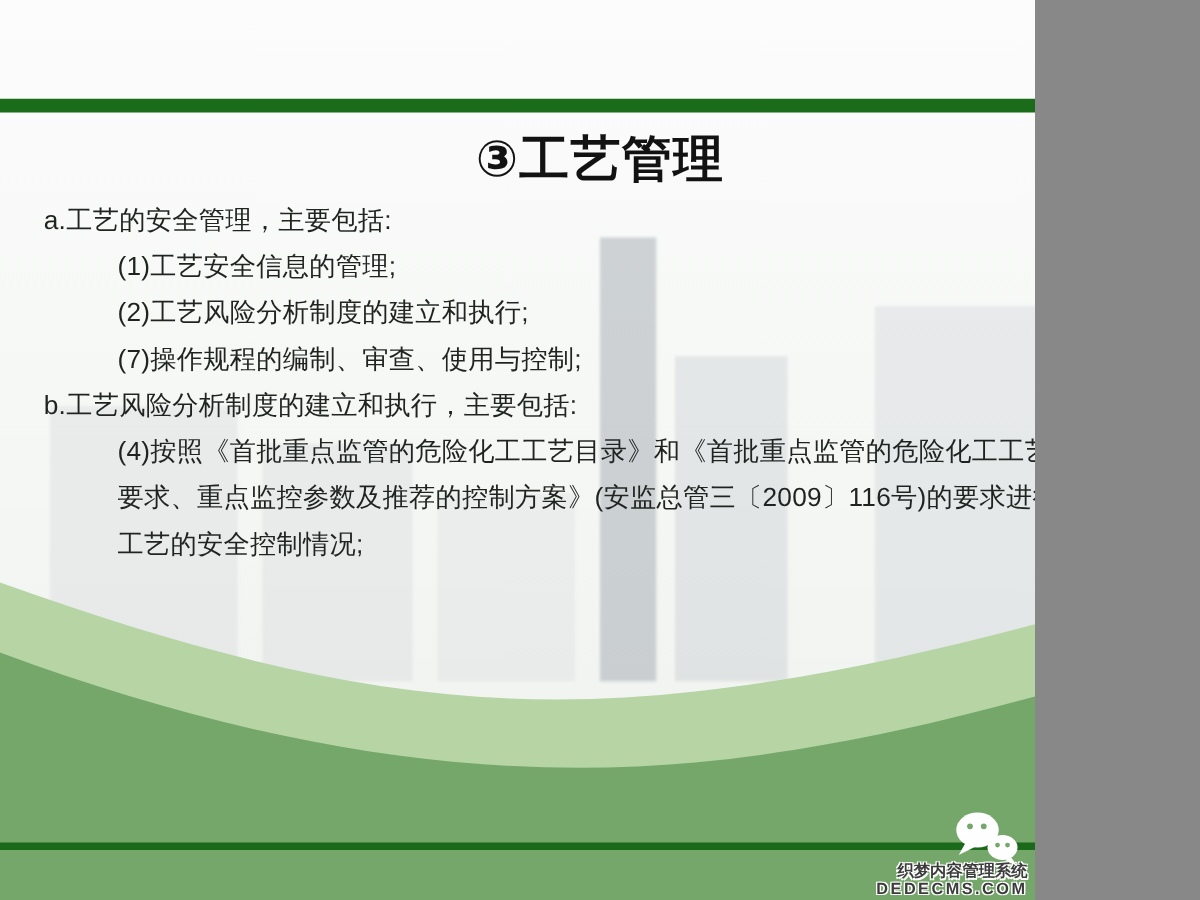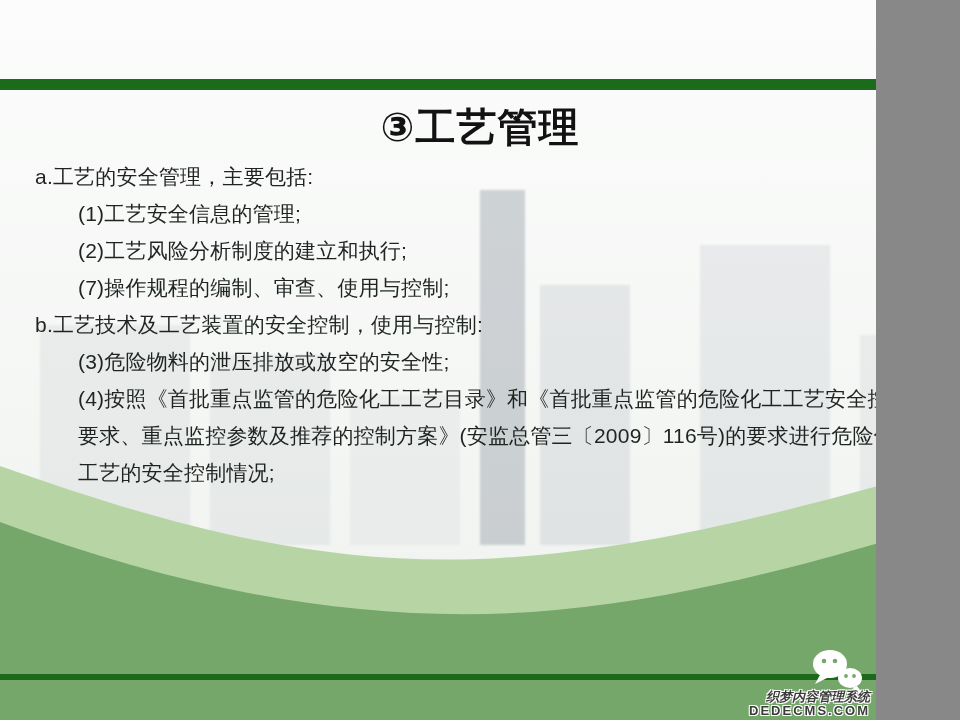--- a/index.html
+++ b/index.html
@@ -1,20 +1,19 @@
 <!DOCTYPE html>
 <html><head>
 <meta charset="utf-8">
 <style>
   html,body{margin:0;padding:0;background:#888;}
   .slide{
     position:relative;width:828px;height:720px;overflow:hidden;
     background:linear-gradient(180deg,#fbfcfb 0%,#f4f6f4 60%,#eef1ee 100%);
     font-family:"Liberation Sans","DejaVu Sans",sans-serif;
-    padding-left:48px;
   }
   
   .city{position:absolute;left:0;top:95px;width:960px;height:450px;filter:blur(1.2px);}
   .bld{position:absolute;background:rgba(125,135,145,.10);}
   .bld.b1{left:40px;top:230px;width:150px;height:220px;}
   .bld.b2{left:210px;top:260px;width:120px;height:190px;}
   .bld.b3{left:480px;top:95px;width:45px;height:355px;background:rgba(110,120,132,.30);}
   .bld.b4{left:540px;top:190px;width:90px;height:260px;background:rgba(120,130,142,.14);}
   .bld.b5{left:700px;top:150px;width:130px;height:300px;background:rgba(125,135,145,.12);}
   .bld.b6{left:860px;top:240px;width:80px;height:210px;}
@@ -28,30 +27,30 @@
   }
 
   .waves{position:absolute;left:0;top:400px;width:960px;height:320px;z-index:1;}
 
   .body-text{
     position:absolute;left:35px;top:158px;width:895px;z-index:2;
     font-size:21px;line-height:37px;color:#1f2421;letter-spacing:.2px;
     line-break:anywhere;
   }
   .line{width:852px;}
-  .indent-1{margin-left:43px;}
+  .indent-1{margin-left:59px;}
 
   .bottom-rule{position:absolute;left:0;top:674px;width:960px;height:6px;background:#1b691b;z-index:3;}
 
   .brand{position:absolute;right:10px;bottom:26px;display:flex;align-items:center;gap:8px;z-index:5;}
   .brand-label{color:#ffffff;font-size:24px;font-weight:700;letter-spacing:3px;text-shadow:0 1px 2px rgba(0,0,0,.15);}
 
   .watermark{position:absolute;right:6px;bottom:2px;text-align:right;z-index:4;line-height:14px;}
   .wm1{font-size:13px;font-weight:700;color:#3c3c3c;
-       text-shadow:-1px -1px 0 #fff,1px -1px 0 #fff,-1px 1px 0 #fff,1px 1px 0 #fff;font-style:italic;}
+       text-shadow:-1px -1px 0 #fff,1px -1px 0 #fff,-1px 1px 0 #fff,1px 1px 0 #fff;}
   .wm2{font-size:13px;font-weight:700;letter-spacing:2px;color:#3c3c3c;
        text-shadow:-1px -1px 0 #fff,1px -1px 0 #fff,-1px 1px 0 #fff,1px 1px 0 #fff;}
 </style>
 </head>
 <body>
 
 <div class="slide">
 
   <div class="city">
     <div class="bld b1"></div>
@@ -70,22 +69,21 @@
 
   <div class="top-bar"></div>
 
   <div class="title">③工艺管理</div>
 
   <div class="body-text" id="body-text">
       <div class="line indent-0">a.工艺的安全管理，主要包括:</div>
       <div class="line indent-1">(1)工艺安全信息的管理;</div>
       <div class="line indent-1">(2)工艺风险分析制度的建立和执行;</div>
       <div class="line indent-1">(7)操作规程的编制、审查、使用与控制;</div>
-      <div class="line indent-0">b.工艺技术及工艺装置的安全控制，使用与控制:</div>
-      <div class="line indent-1">(3)危险物料的泄压排放或放空的安全性;</div>
+      <div class="line indent-0">b.工艺风险分析制度的建立和执行，主要包括:</div>
       <div class="line indent-1">(4)按照《首批重点监管的危险化工工艺目录》和《首批重点监管的危险化工工艺安全控制要求、重点监控参数及推荐的控制方案》(安监总管三〔2009〕116号)的要求进行危险化工工艺的安全控制情况;</div>
     </div>
 
   <div class="bottom-rule"></div>
 
   <div class="brand">
     <svg width="58" height="46" viewBox="0 0 58 46">
       <ellipse cx="22" cy="16" rx="17" ry="14" fill="#ffffff"></ellipse>
       <path d="M12 27 L7 36 L21 29 Z" fill="#ffffff"></path>
       <circle cx="16" cy="13" r="2.3" fill="#74a769"></circle>

